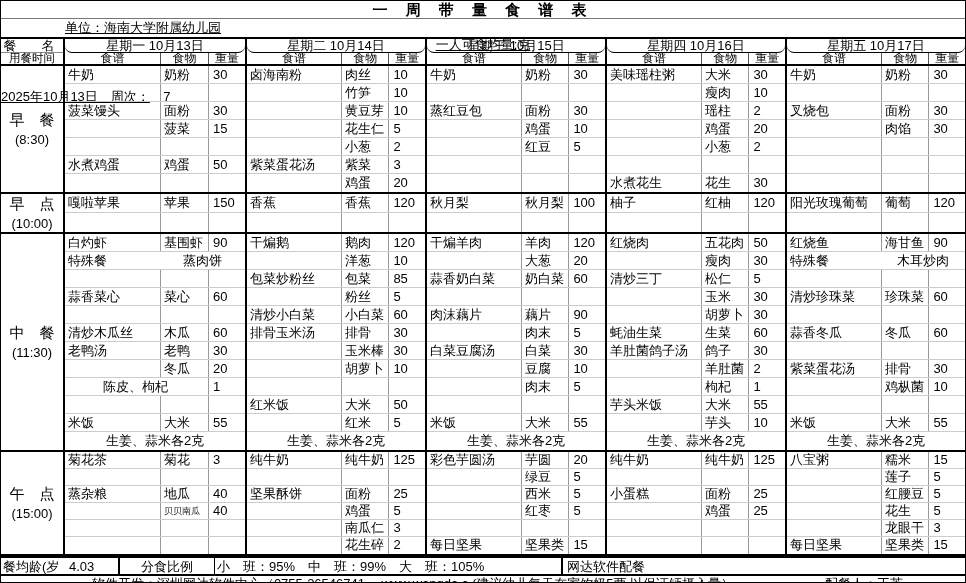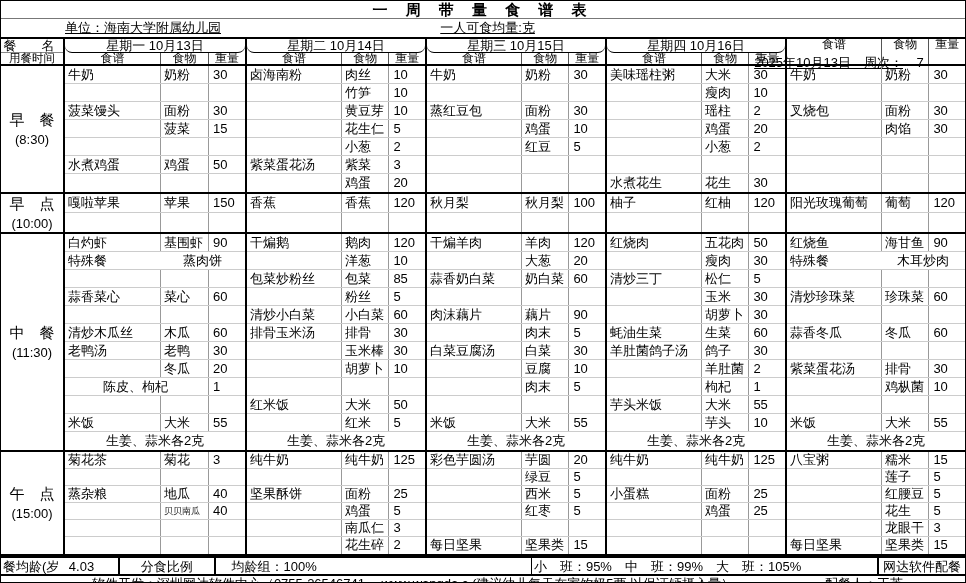--- a/index.html
+++ b/index.html
@@ -1,19 +1,19 @@
 <!DOCTYPE html>
 <html><head>
 <meta charset="utf-8">
 <style>
   * { margin:0; padding:0; box-sizing:border-box; }
   body { background:#e8e8e8; font-family:"Liberation Sans","DejaVu Sans",sans-serif; color:#000; }
   .sheet { width:966px; height:583px; background:#fff; border:1px solid #000; overflow:hidden; position:relative; }
   .title-row { height:18px; line-height:18px; text-align:center; font-size:15px; font-weight:bold; letter-spacing:7px; border-bottom:1px solid #777; }
-  .info-row { height:18px; line-height:17px; display:flex; font-size:13px; white-space:nowrap; }
+  .info-row { height:18px; line-height:17px; display:flex; font-size:13px; white-space:nowrap;flex-direction:column; }
   .info-left { margin-left:64px; text-decoration:underline; }
   .info-center { margin:0 auto; text-decoration:underline; }
   .info-right { margin-right:28px; text-decoration:underline;margin-top:35px; }
   .info-right .wkval { display:inline-block; min-width:34px; text-align:center; }
 
   .table-wrap { border-top:2px solid #000; border-bottom:2px solid #000; }
   .hdr-row { height:27px; display:flex; border-bottom:2px solid #000; }
   .corner { width:66px; border-right:2px solid #000; display:flex; flex-direction:column; }
   .corner-top { height:14px; line-height:14px; text-align:center; font-size:13px; letter-spacing:6px; border-bottom:1px solid #888; }
   .corner-bottom { flex:1; line-height:11px; text-align:center; font-size:11.5px; }
@@ -95,20 +95,21 @@
           </div>
           <div class="day-hdr">
             <div class="day-name">星期四 10月16日</div>
             <div class="sub-row">
               <div class="sub-cell">食谱</div>
               <div class="sub-cell">食物</div>
               <div class="sub-cell">重量</div>
             </div>
           </div>
           <div class="day-hdr">
+            <div class="day-name">星期五 10月17日</div>
             <div class="sub-row">
               <div class="sub-cell">食谱</div>
               <div class="sub-cell">食物</div>
               <div class="sub-cell">重量</div>
             </div>
           </div>
         </div>
         <div class="meal-row">
           <div class="meal-label">
             <div class="ml1">早　餐</div>
@@ -832,21 +833,20 @@
               <div class="cd">每日坚果</div>
               <div class="cf">坚果类</div>
               <div class="cw">15</div>
             </div>
           </div>
         </div>
         <div class="sum-row">
           <div class="sum-cell" style="width: 66px; text-align: left;">餐均龄(岁</div>
           <div class="sum-cell" style="width: 51px; text-align: left;">4.03</div>
           <div class="sum-cell b1" style="width: 96px; text-align: center;">分食比例</div>
-          <div class="sum-cell b1 pad" style="width: 318px; text-align: left;">均龄组：100%</div>
           <div class="sum-cell bthin" style="width: 347px; text-align: left;">小　班：95%　中　班：99%　大　班：105%</div>
           <div class="sum-cell b1" style="width: 88px; text-align: center;">网达软件配餐</div>
         </div>
       </div>
   </div>
   <div class="footer-row">
     <span class="footer-main">软件开发：深圳网达软件中心（0755-26546741、 www.wangda.c (建议幼儿每天在家饮奶5两,以保证钙摄入量）</span>
     <span class="footer-right">配餐人：王英</span>
   </div>
 </div>

